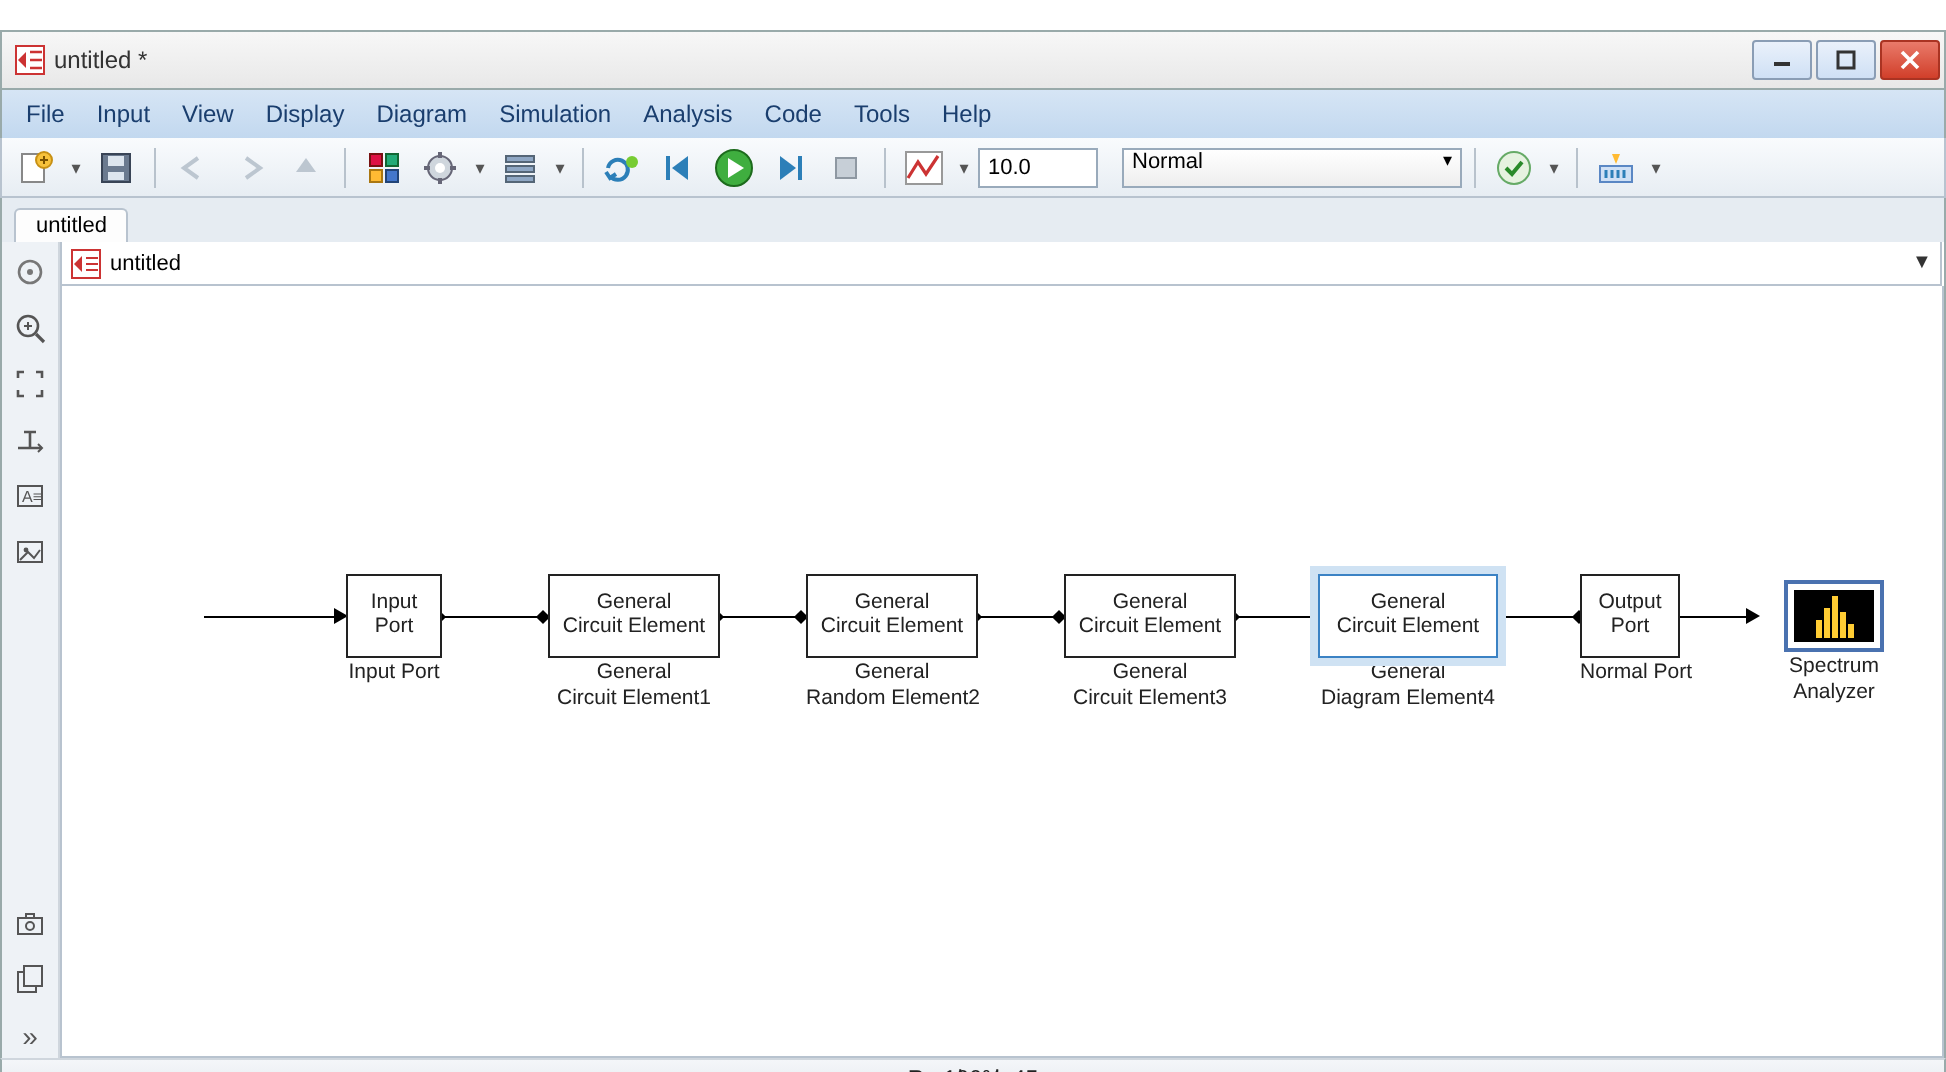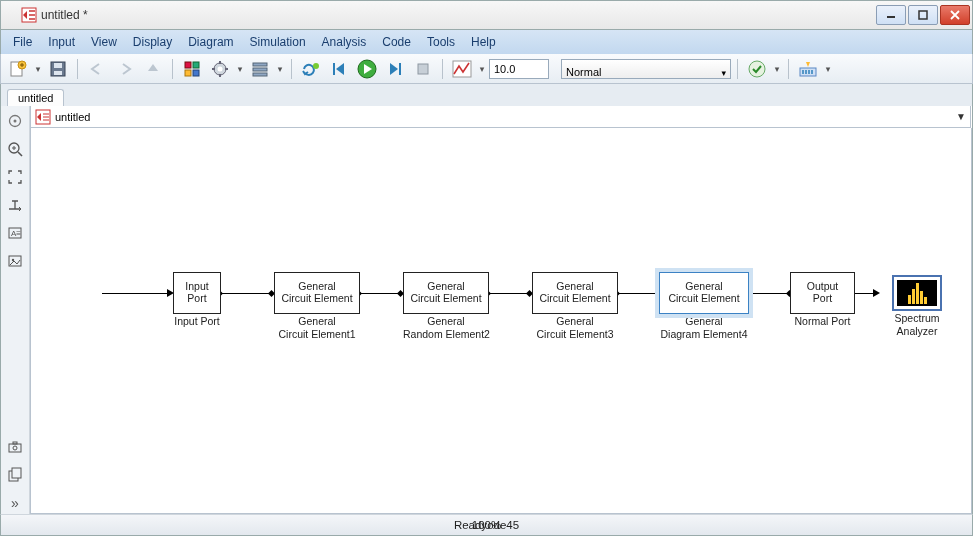--- a/index.html
+++ b/index.html
@@ -1,36 +1,36 @@
 <!DOCTYPE html>
 <html><head>
 <meta charset="utf-8">
 <style>
 * { box-sizing: border-box; margin: 0; padding: 0; font-family: "Segoe UI", Tahoma, sans-serif; }
 body { width: 973px; height: 536px; overflow: hidden; background: #fff; }
 
 
-.titlebar { height: 30px; background: linear-gradient(#f7f7f7,#e8e8e8); border: 1px solid #9aa; display:flex; align-items:center; justify-content:space-between; padding:0 2px 0 20px; }
+.titlebar { height: 30px; background: linear-gradient(#f7f7f7,#e8e8e8); border: 1px solid #9aa; display:flex; align-items:center; justify-content:space-between; padding:0 2px 0 6px;margin-top:15px; }
 .titlebar .title { display:flex; align-items:center; gap:4px; font-size:12px; color:#333; }
 .titlebar .title svg { width:16px; height:16px; }
 .winbtns { display:flex; gap:2px; }
 .winbtn { width:30px; height:20px; border:1px solid #8a9db5; background:linear-gradient(#eaf1fb,#cfe0f5); display:flex; align-items:center; justify-content:center; font-size:11px; cursor:default; border-radius:2px;}
 .winbtn.close { background:linear-gradient(#e97a6a,#d13f2a); border-color:#a32; color:#fff; }
 
 
 .menubar { height:22px; background:linear-gradient(#d6e5f5,#c2d8ef); border-left:1px solid #9aa; border-right:1px solid #9aa; display:flex; align-items:center; padding:12px 4px; font-size:12px; color:#1a3e6e; }
 .menubar .menu-item { padding:2px 8px; cursor:default; }
 
 
 .toolbar { height:30px; background:linear-gradient(#f9fbfd,#e7edf3); border:1px solid #b8c3cf; border-top:none; display:flex; align-items:center; padding:0 4px; gap:2px; font-size:12px; }
 .tb-btn { width:26px; height:24px; border:1px solid transparent; display:flex; align-items:center; justify-content:center; border-radius:2px; cursor:default;}
 .tb-sep { width:1px; height:20px; background:#b8c2cc; margin:0 4px; }
 .tb-drop { width:10px; display:flex; align-items:center; justify-content:center; color:#555; font-size:9px;}
 .tb-input { width:60px; height:20px; border:1px solid #9ab; font-size:11px; padding:0 4px; background:#fff;}
-.tb-select { width:170px; height:20px; border:1px solid #9ab; font-size:11px; background:linear-gradient(#fff,#eee); padding:0 4px; display:flex; align-items:flex-end; justify-content:space-between;}
+.tb-select { width:170px; height:20px; border:1px solid #9ab; font-size:11px; background:linear-gradient(#fff,#eee); padding:0 4px; display:flex; align-items:flex-start; justify-content:space-between;}
 
 
 .tabstrip { height:22px; background:#e6ecf2; border-left:1px solid #9aa; border-right:1px solid #9aa; display:flex; align-items:flex-end; padding:0 6px;}
 .tab { background:#fdfdfd; border:1px solid #b8c3cf; border-bottom:none; padding:2px 10px; font-size:11px; border-radius:3px 3px 0 0;}
 
 
 .crumbrow { height:22px; border:1px solid #b8c3cf; border-top:none; display:flex; align-items:center; margin-left:29px; margin-right:1px; }
 .crumb-main { display:flex; align-items:center; gap:4px; padding:0 4px; font-size:11px; flex:1; }
 .crumb-drop { width:18px; text-align:center; font-size:10px; color:#333;}
 
@@ -369,21 +369,21 @@
         </div>
         <div class="block selected" style="left:628px; top:144px; width:90px;">
           <div class="box" style="height:42px; flex-direction:column; line-height:1.1;">
               <span>General</span>
               <span>Circuit Element</span>
             </div>
           <div class="lbl1">General</div>
             <div class="lbl2">Diagram Element4</div>
         </div>
 
-        <div class="block" style="left:759px; top:144px; width:65px;">
+        <div class="block" style="left:759px; top:144px; width:50px;">
           <div class="box" style="height:42px; flex-direction:column; line-height:1.1;">
               <span>Output</span>
               <span>Port</span>
             </div>
           <div class="lbl1">Normal Port</div>
         </div>
 
         <div class="block" style="left:861px; top:147px; width:50px;">
           <div class="box" style="height:36px; border-width:2px; border-color:#4a72b0; padding:3px;">
             <div style="width:100%;height:100%;background:#000;display:flex;align-items:flex-end;justify-content:center;gap:1px;padding:2px;">

